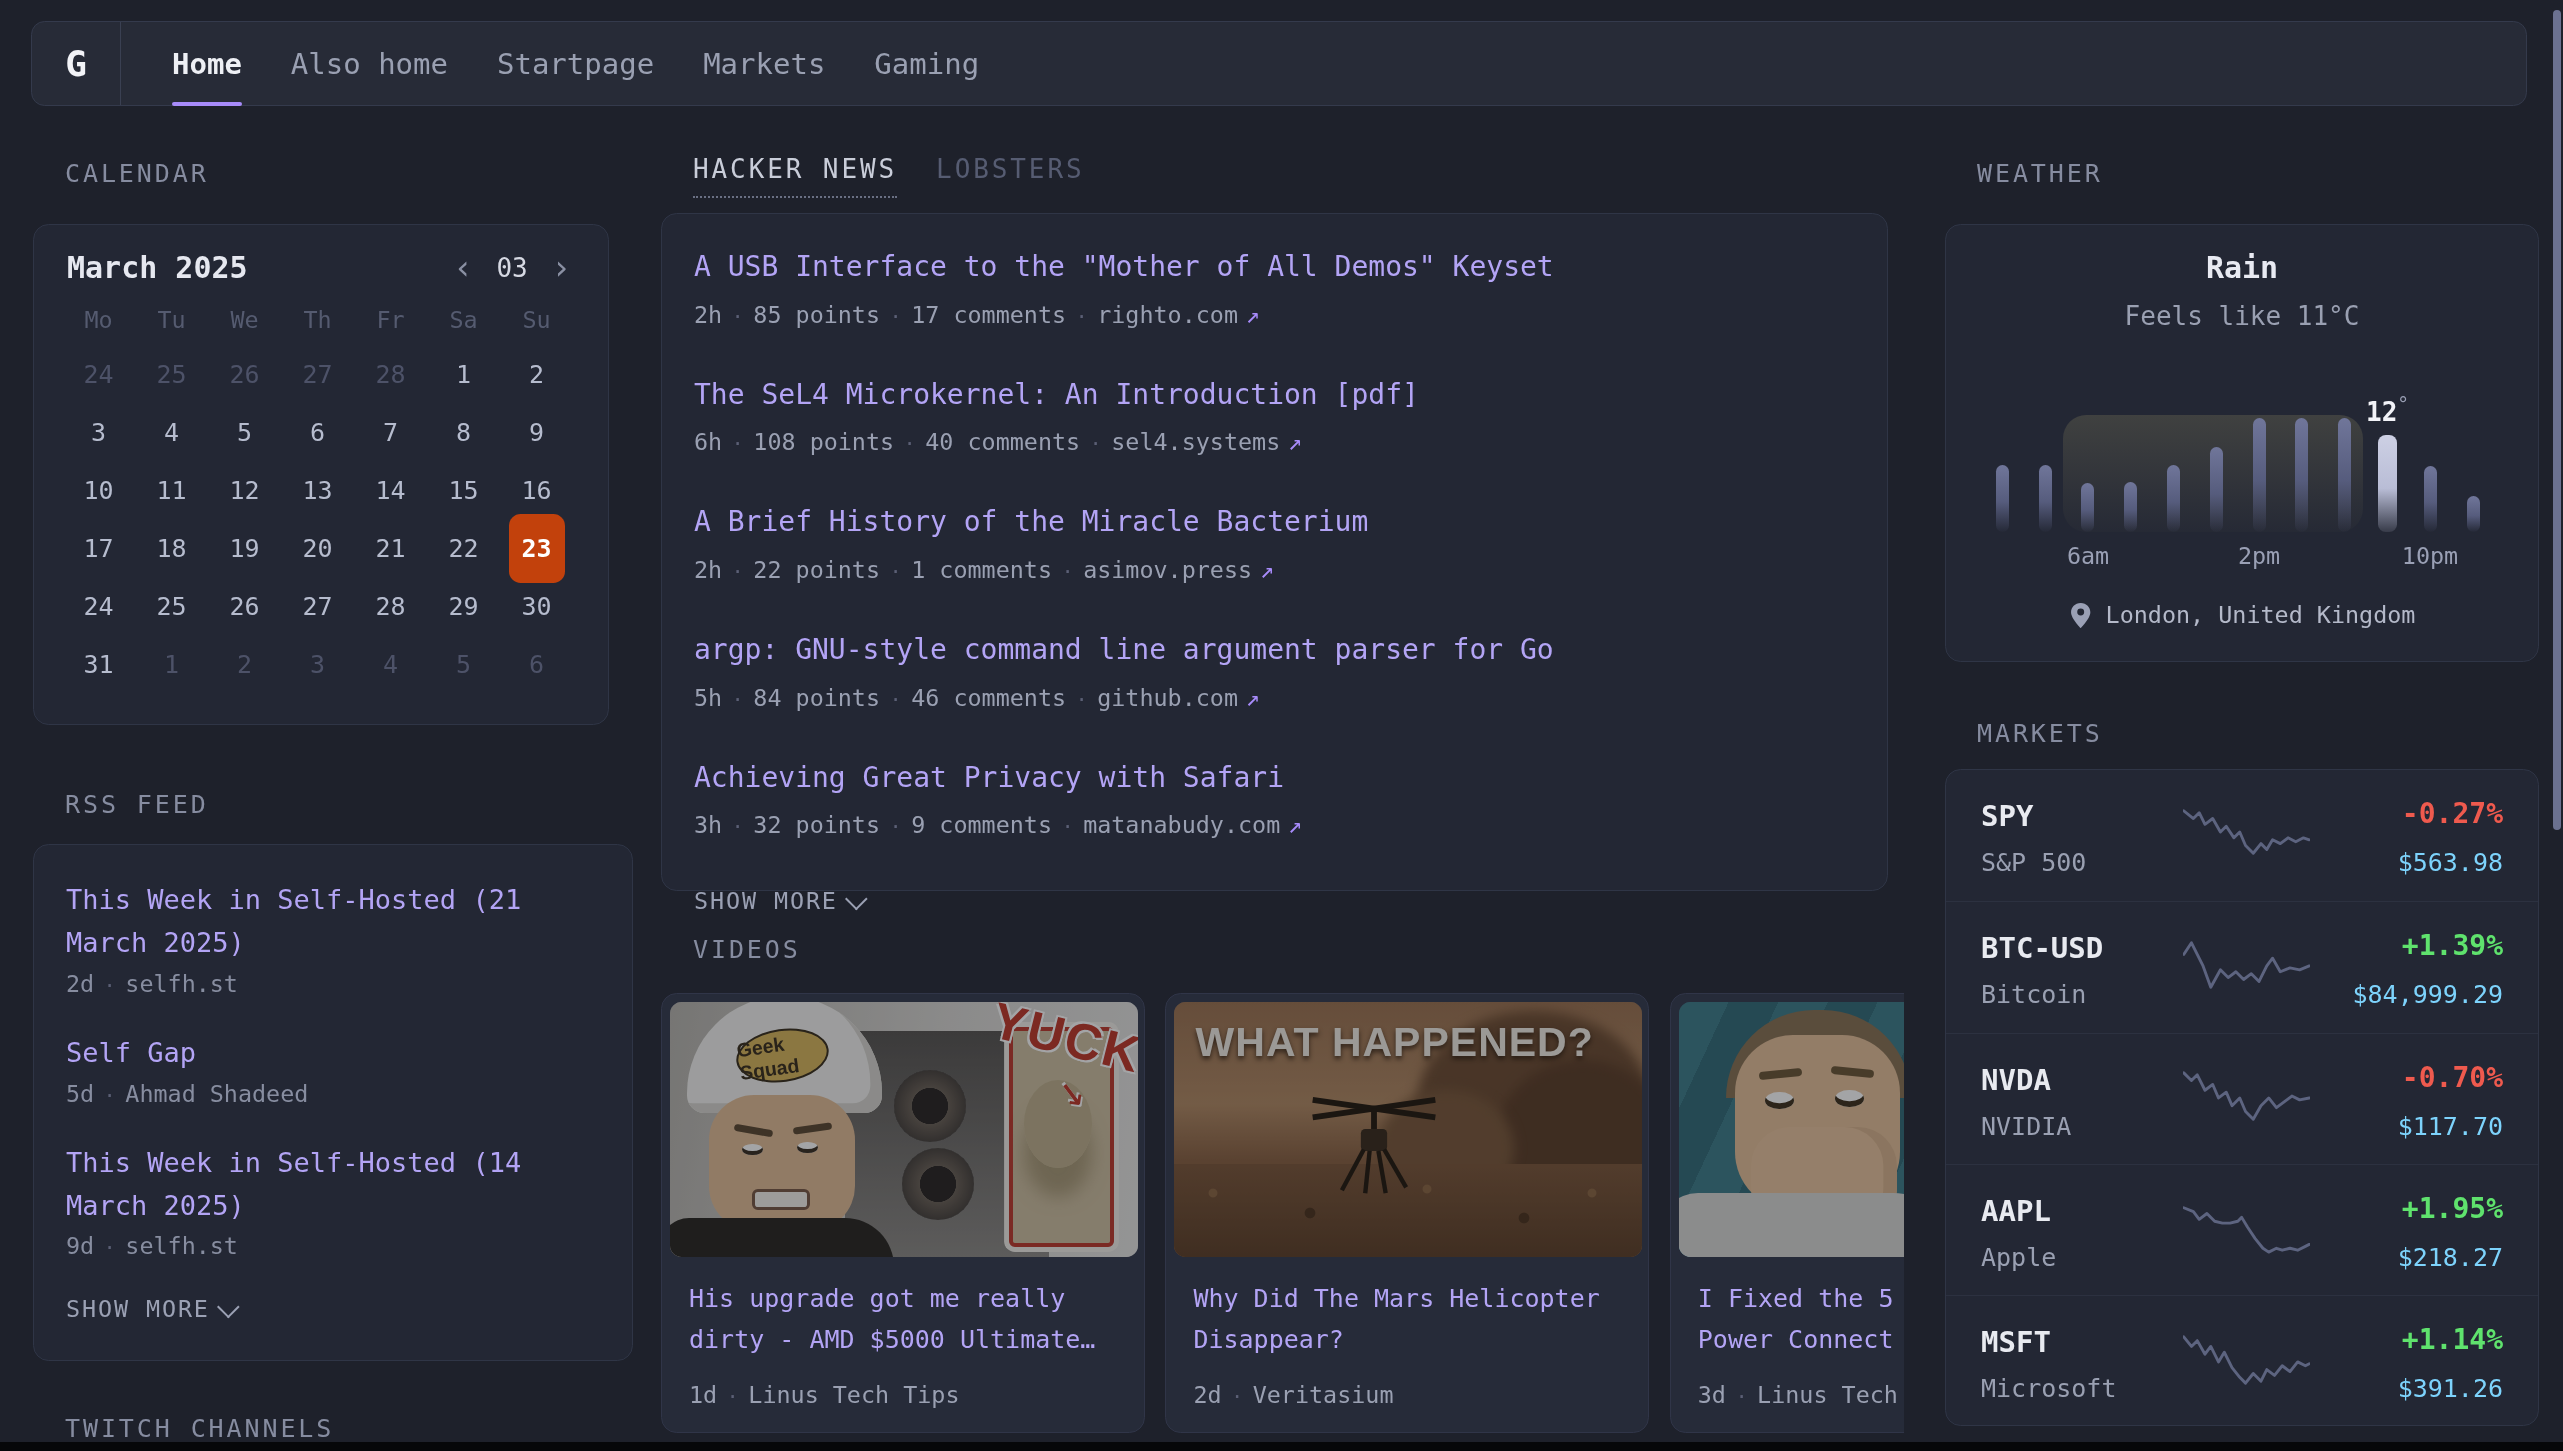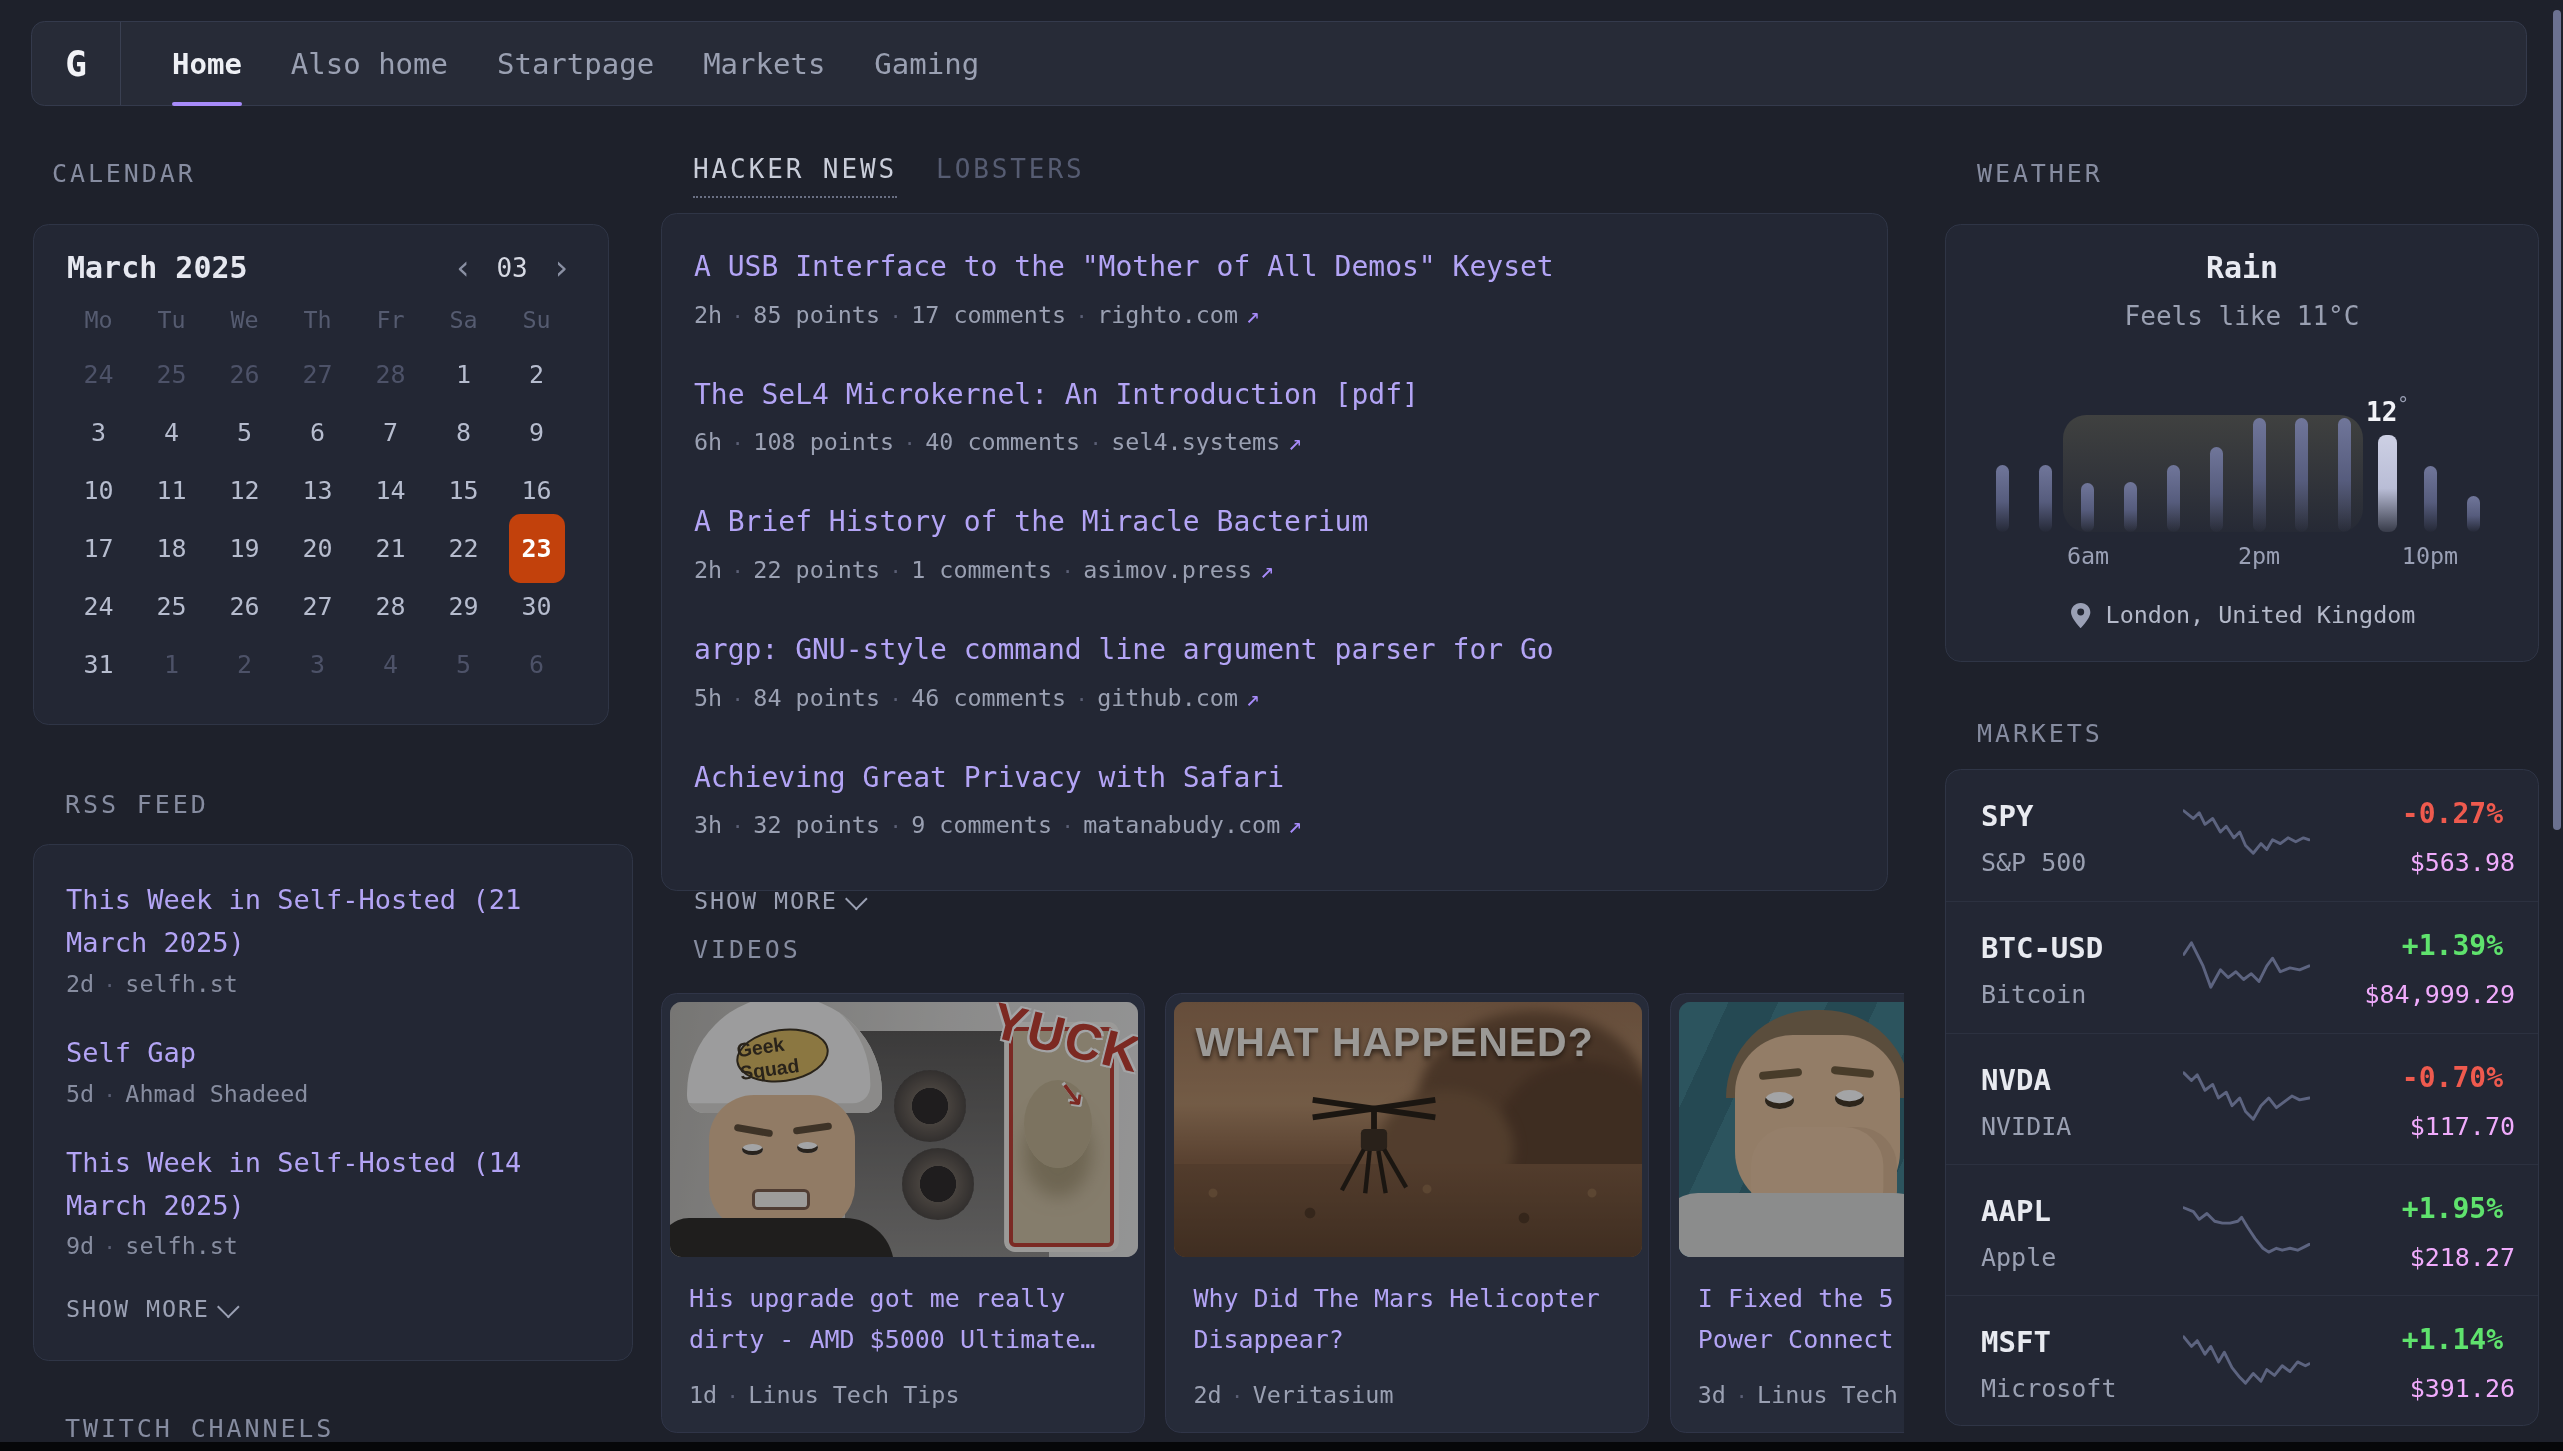--- a/index.html
+++ b/index.html
@@ -139,42 +139,42 @@
     gap:13.6px;font-size:23.4px;color:#b4b9c9;}
 
   
   .mkt-row{position:absolute;left:0;width:100%;height:131px;cursor:pointer;}
   .mkt-row.sep{border-top:1px solid #2c3140;}
   .mkt-sym{position:absolute;left:35px;top:29px;font-size:29px;font-weight:bold;color:#e8eaf0;}
   .mkt-name{position:absolute;left:35px;top:78px;font-size:25px;color:#9aa0b2;}
   .mkt-spark{position:absolute;left:237px;top:35px;}
   .mkt-chg{position:absolute;right:35px;top:27px;font-size:28px;font-weight:bold;text-align:right;}
   .mkt-chg.up{color:#5fe26d;} .mkt-chg.down{color:#ef5a4e;}
-  .mkt-price{position:absolute;right:23px;top:78px;font-size:25px;color:#f0abfc;text-align:left;}
+  .mkt-price{position:absolute;right:35px;top:78px;font-size:25px;color:#7dd3fc;text-align:left;}
 
   
   .scroll-thumb{position:absolute;right:1.9px;top:9.7px;width:7.8px;height:820px;border-radius:3.9px;background:#6b7190;}
   .bottom-strip{position:absolute;left:0;top:1442px;width:100%;height:9.7px;background:#060709;}
   .pin{display:inline-block;}
 </style>
 </head>
 <body>
 
 <nav class="navbar">
   <div class="nav-logo">G</div>
   <div class="nav-tabs" id="nav-tabs">
       <div class="nav-tab active">Home<span class="tab-underline"></span></div>
       <div class="nav-tab">Also home</div>
       <div class="nav-tab">Startpage</div>
       <div class="nav-tab">Markets</div>
       <div class="nav-tab">Gaming</div>
     </div>
 </nav>
 
-<div class="sec-label" style="left:52px;top:159px;text-align:center;">CALENDAR</div>
+<div class="sec-label" style="left:65px;top:159px;text-align:center;">CALENDAR</div>
 
 <div class="card" style="left:33px;top:224px;width:576px;height:501px;">
   <div class="cal-head">
     <div class="cal-month">March 2025</div>
     <div class="cal-nav">
       <span class="cal-arrow">‹</span>
       <span class="cal-navval">03</span>
       <span class="cal-arrow">›</span>
     </div>
   </div>

